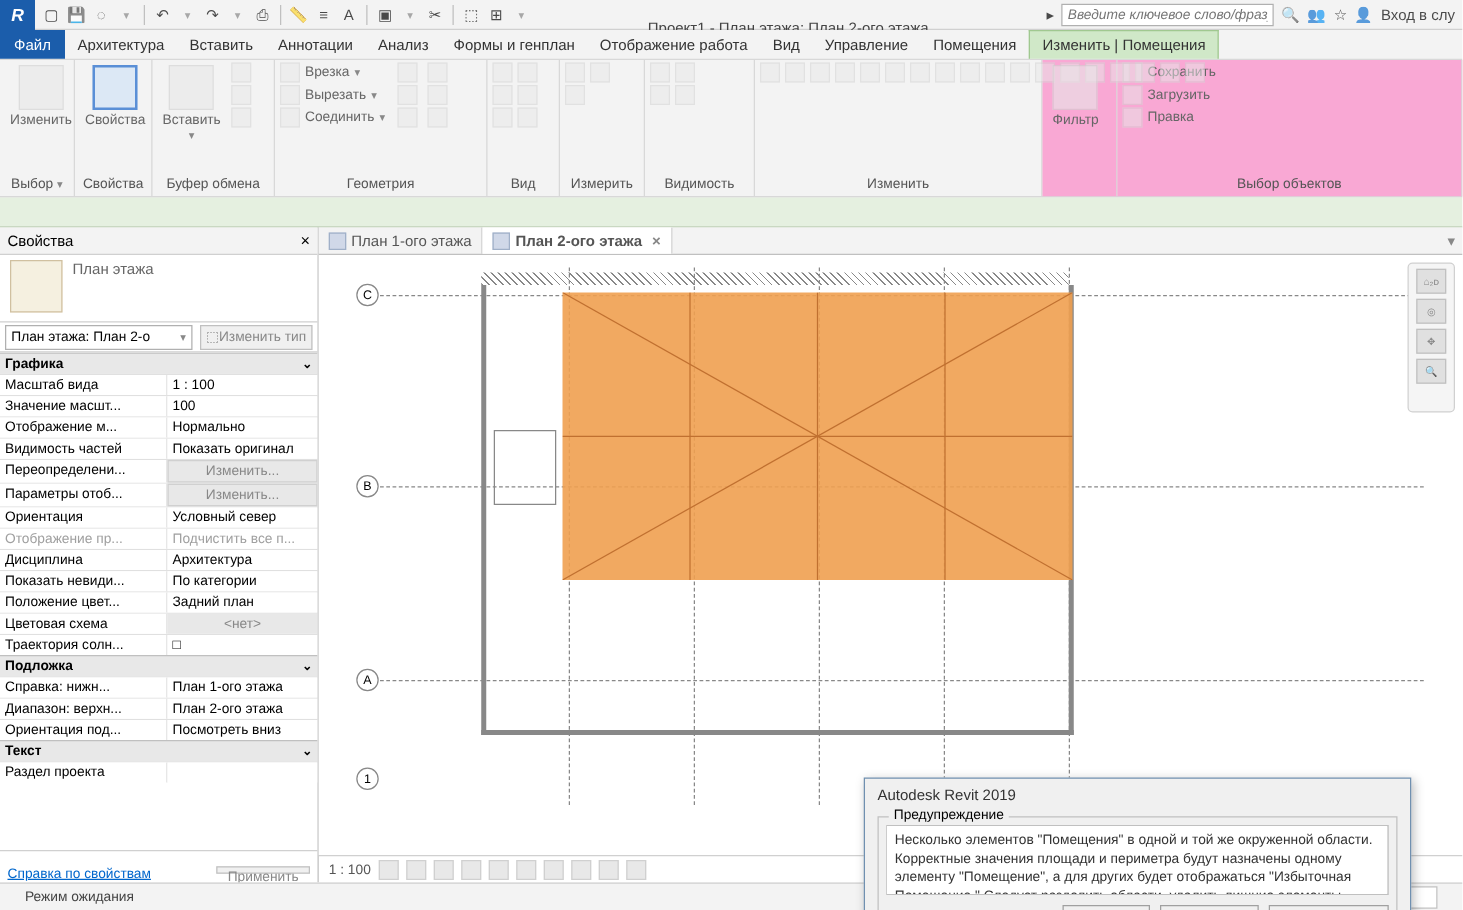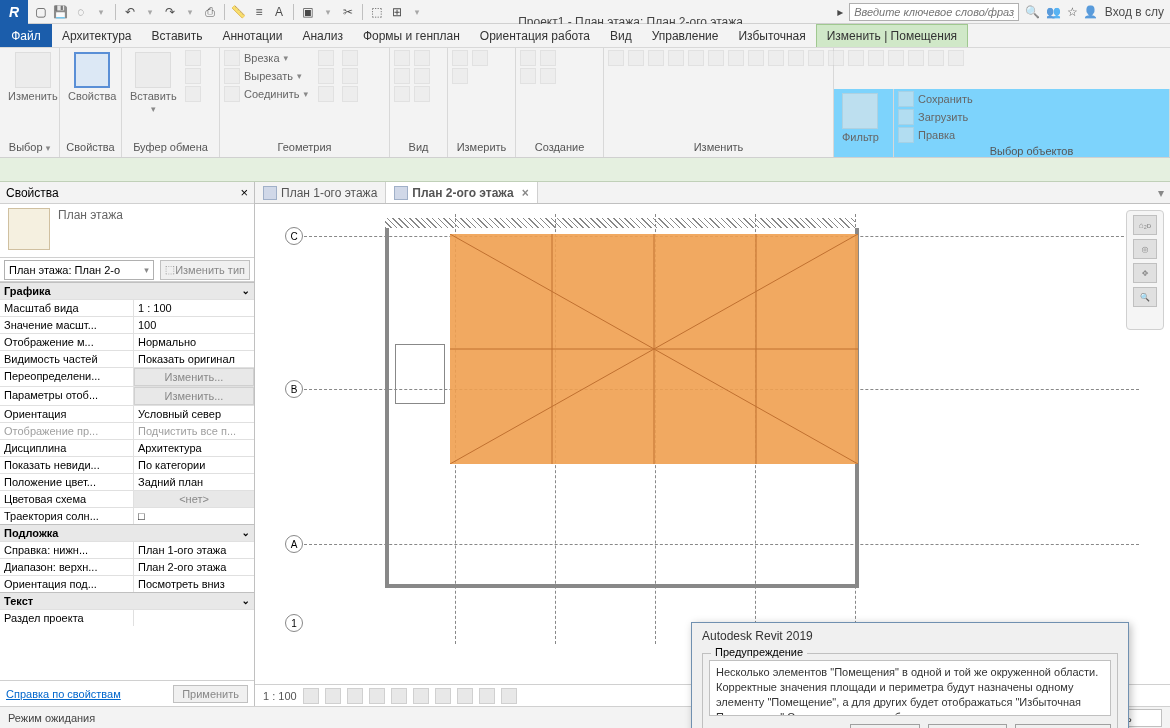--- a/index.html
+++ b/index.html
@@ -18,21 +18,21 @@
 
 
 .menubar { height: 24px; background: #f3f3f3; display: flex; align-items: stretch; border-bottom: 1px solid #d8d8d8; }
 .filebtn { width: 52px; background: #1b5dab; color: #fff; display: flex; align-items: center; justify-content: center; font-size: 12px; }
 .mtab { padding: 0 10px; display: flex; align-items: center; color: #333; cursor: default; }
 .mtab.active { background: #d0e8c8; border: 1px solid #a0c890; border-bottom: none; }
 
 
 .ribbon { height: 110px; background: #f3f3f3; display: flex; border-bottom: 1px solid #d0d0d0; }
 .rpanel { border-right: 1px solid #d8d8d8; display: flex; flex-direction: column; padding: 2px 4px; }
-.rpanel.green { background: #7dd3fc; margin-top: 41px; }
+.rpanel.green { background: #f9a8d4; }
 .rpanel-body { flex: 1; display: flex; align-items: flex-start; gap: 4px; }
 .rpanel-label { text-align: center; font-size: 11px; color: #555; padding: 2px 0; }
 .rbtn { display: flex; flex-direction: column; align-items: center; justify-content: flex-start; padding: 2px 4px; gap: 2px; cursor: default; }
 .rbtn-ico { width: 32px; height: 32px; background: #e8e8e8; border: 1px solid #d0d0d0; opacity: .6; }
 .rbtn-ico.big { width: 36px; height: 36px; }
 .rbtn-ico.sel { border: 2px solid #5a8fd6; background: #dce8f5; opacity: 1; }
 .rbtn-txt { font-size: 11px; color: #666; text-align: center; line-height: 1.1; }
 .smallrow { display: flex; flex-direction: column; gap: 2px; }
 .smallbtn { display: flex; align-items: center; gap: 4px; font-size: 11px; color: #666; }
 .smallico { width: 16px; height: 16px; background: #e8e8e8; border: 1px solid #d0d0d0; opacity: .5; }
@@ -56,21 +56,21 @@
 .props-body::-webkit-scrollbar { width: 14px; }
 .props-body::-webkit-scrollbar-thumb { background: #c0c0c0; border: 1px solid #a0a0a0; }
 .pgroup { background: #e8e8e8; font-weight: bold; padding: 2px 4px; border-top: 1px solid #c0c0c0; display: flex; }
 .pgroup .arr { margin-left: auto; font-size: 10px; }
 .prow { display: flex; border-top: 1px solid #e0e0e0; }
 .pkey { width: 134px; padding: 2px 4px; background: #fff; overflow: hidden; white-space: nowrap; text-overflow: ellipsis; border-right: 1px solid #e0e0e0; }
 .pval { flex: 1; padding: 2px 4px; background: #fff; overflow: hidden; white-space: nowrap; text-overflow: ellipsis; }
 .pval.btn { text-align: center; background: #e8e8e8; border: 1px solid #d0d0d0; color: #888; }
 .pval.btn-none { text-align: center; background: #e8e8e8; color: #888; }
 .prow.grey .pkey, .prow.grey .pval { color: #a0a0a0; }
-.props-foot { height: 26px; display: flex; align-items: center; padding: 0 6px; border-top: 1px solid #d0d0d0; }
+.props-foot { height: 26px; display: flex; padding: 12px 6px; border-top: 1px solid #d0d0d0; }
 .props-foot a { color: #0066cc; text-decoration: underline; font-size: 11px; }
 .apply { margin-left: auto; font-size: 11px; padding: 2px 8px; border: 1px solid #c0c0c0; background: #f0f0f0; color: #888; }
 
 
 .canvas-side { flex: 1; display: flex; flex-direction: column; position: relative; }
 .view-tabs { height: 22px; display: flex; align-items: center; border-bottom: 1px solid #c0c0c0; background: #f3f3f3; }
 .vtab { display: flex; align-items: center; gap: 4px; padding: 0 8px; height: 100%; border-right: 1px solid #d0d0d0; color: #555; }
 .vtab.active { background: #fff; font-weight: bold; }
 .vtab .vico { width: 14px; height: 14px; background: #d0d8e8; border: 1px solid #a0b0c8; }
 .vtab .x { margin-left: 4px; color: #888; }
@@ -91,21 +91,21 @@
 .dlg-title { padding: 6px 10px; font-size: 12px; color: #333; }
 .dlg-body { padding: 4px 10px 10px; }
 .dlg-group { border: 1px solid #c0c0c0; padding: 6px; position: relative; }
 .dlg-group-label { position: absolute; top: -8px; left: 8px; background: #f0f0f0; padding: 0 4px; font-size: 11px; }
 .dlg-msg { background: #fff; border: 1px solid #c0c0c0; padding: 4px 6px; font-size: 11px; line-height: 1.35; color: #333; height: 56px; overflow-y: scroll; }
 .dlg-row { display: flex; justify-content: flex-end; gap: 8px; margin-top: 8px; }
 .dlg-btn { padding: 3px 10px; font-size: 11px; border: 1px solid #a0a0a0; background: #f0f0f0; min-width: 70px; text-align: center; }
 .dlg-btn.dis { color: #a0a0a0; }
 
 
-.statusbar { height: 22px; background: #f3f3f3; border-top: 1px solid #d0d0d0; display: flex; align-items: center; padding: 0 8px; font-size: 11px; color: #444; gap: 10px; }
+.statusbar { height: 22px; background: #f3f3f3; border-top: 1px solid #d0d0d0; display: flex; align-items: center; padding: 0 20px; font-size: 11px; color: #444; gap: 10px; }
 .statusbar .sfill { flex: 1; }
 .statusbar .sico { width: 16px; height: 16px; background: #e0e0e0; border: 1px solid #c0c0c0; }
 .stat-dd { height: 18px; border: 1px solid #c0c0c0; background: #fff; padding: 0 6px; display: flex; align-items: center; min-width: 120px; font-size: 11px; }
 .stat-num { height: 18px; border: 1px solid #c0c0c0; background: #fff; padding: 0 6px; display: flex; align-items: center; font-size: 11px; }
 </style>
 </head>
 <body>
 
 <div class="titlebar">
   <div class="revit-logo">R</div>
@@ -145,24 +145,24 @@
   </div>
 </div>
 
 <div class="menubar">
   <div class="filebtn">Файл</div>
   <div class="mtab">Архитектура</div>
   <div class="mtab">Вставить</div>
   <div class="mtab">Аннотации</div>
   <div class="mtab">Анализ</div>
   <div class="mtab">Формы и генплан</div>
-  <div class="mtab">Ориентация работа</div>
+  <div class="mtab">Отображение работа</div>
   <div class="mtab">Вид</div>
   <div class="mtab">Управление</div>
-  <div class="mtab">Избыточная</div>
+  <div class="mtab">Помещения</div>
   <div class="mtab active">Изменить | Помещения</div>
 </div>
 
 <div class="ribbon">
   <div class="rpanel" style="width:60px">
     <div class="rpanel-body">
         <div class="rbtn">
           <div class="rbtn-ico big"></div>
           <div class="rbtn-txt">Изменить</div>
         </div>
@@ -273,21 +273,21 @@
     <div class="rpanel-body">
       <div class="smallrow">
           <div class="smallico"></div>
           <div class="smallico"></div>
         </div>
       <div class="smallrow">
           <div class="smallico"></div>
           <div class="smallico"></div>
         </div>
     </div>
-    <div class="rpanel-label">Создание</div>
+    <div class="rpanel-label">Видимость</div>
   </div>
   <div class="rpanel" style="width:230px">
     <div class="rpanel-body">
       <div class="smallrow">
           <div style="display:flex;gap:4px">
             <div class="smallico"></div>
             <div class="smallico"></div>
             <div class="smallico"></div>
             <div class="smallico"></div>
             <div class="smallico"></div>

